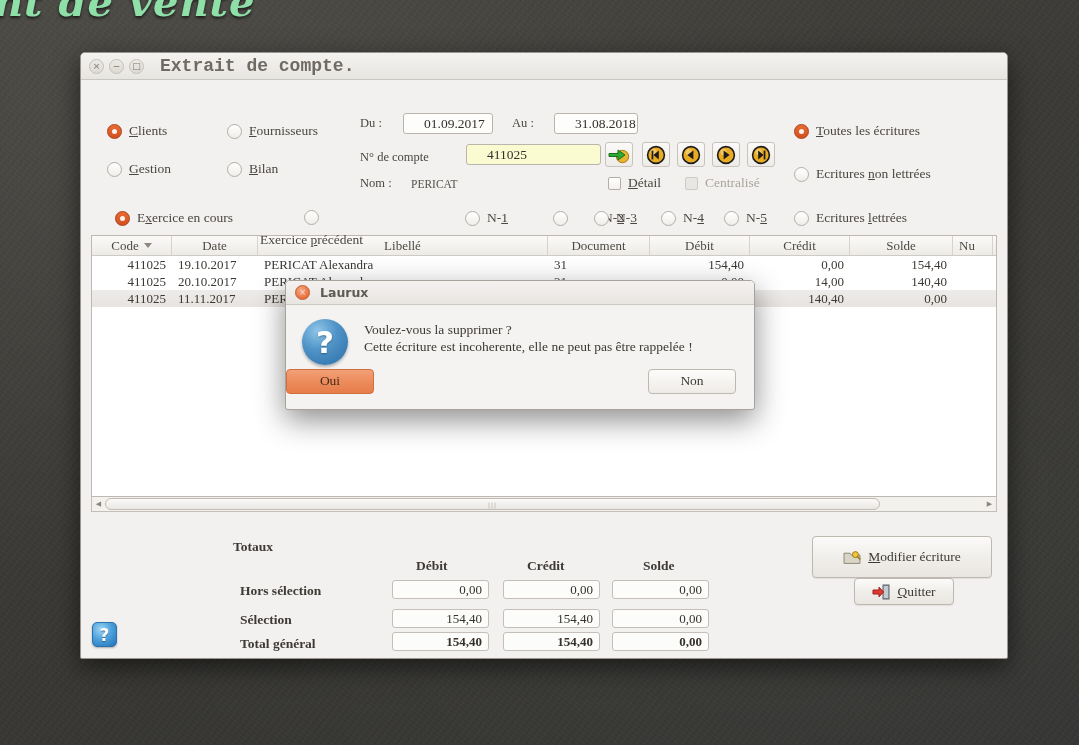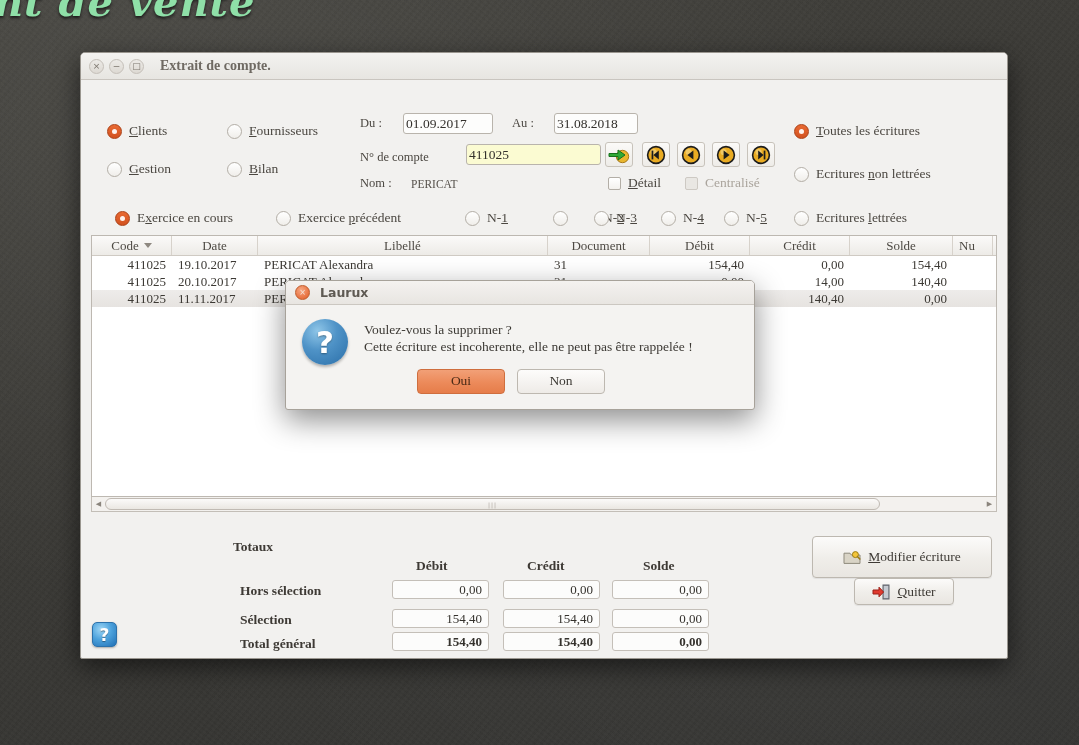--- a/index.html
+++ b/index.html
@@ -47,22 +47,22 @@
     display:flex; align-items:center; padding:0 8px; gap:5px;
   }
   .winbtn{
     width:15px; height:15px; border-radius:50%;
     background:linear-gradient(180deg,#eceae6,#ddd9d3);
     border:1px solid #c4bfb8;
     display:flex; align-items:center; justify-content:center;
     font-family:"DejaVu Sans", sans-serif; font-size:9px; color:#7b756d; line-height:1;
   }
   #win-title{
-    font-family:Liberation Serif, serif;
-    font-weight:bold; font-size:14px; color:#6f6a63;
+    font-family:Liberation Mono, monospace;
+    font-weight:bold; font-size:18px; color:#6f6a63;
     margin-left:11px;
   }
 
   
   #criteria{ position:relative; height:155px; flex:0 0 155px; }
   .rad{ position:absolute; display:flex; align-items:center; gap:7px; }
   .radio{
     width:15px; height:15px; border-radius:50%;
     background:linear-gradient(180deg,#fff,#f0eeea);
     border:1px solid #b3aea6; flex:0 0 15px;
@@ -86,21 +86,21 @@
   }
   .cbx.dis{ background:#e9e7e3; border-color:#cdc9c3; }
   .lab{ font-size:13.5px; color:#4b4741; white-space:nowrap; }
   .lab.dis{ color:#aaa49c; }
   .flab{ position:absolute; font-size:12.5px; color:#4b4741; white-space:nowrap; }
   .ftxt{
     position:absolute; height:21px;
     border:1px solid #b9b4ac; border-radius:3px;
     background:#fdfdfc; color:#33302c;
     font-family:"Liberation Serif", serif; font-size:13.5px;
-    padding:0 2px; line-height:19px;
+    padding:0 20px; line-height:19px;
   }
   .ftxt.yellow{ background:#fbfbd2; }
   .navbtn{
     position:absolute; width:28px; height:25px;
     border:1px solid #c8c3bb; border-radius:3px;
     background:linear-gradient(180deg,#fbfaf8,#efedе9);
     background:linear-gradient(180deg,#fbfaf8,#eeece8);
     display:flex; align-items:center; justify-content:center;
   }
 
@@ -203,21 +203,21 @@
     width:46px; height:46px; flex:0 0 46px; border-radius:50%;
     background:radial-gradient(circle at 34% 26%, #8fc6e8 0%, #4f93c7 42%, #2a6ea8 100%);
     box-shadow:0 2px 3px rgba(0,0,0,.28);
     display:flex; align-items:center; justify-content:center;
     font-family:"DejaVu Sans", sans-serif; font-weight:bold; font-size:31px; color:#fff;
     text-shadow:0 1px 2px rgba(0,0,0,.35);
   }
   #dlg-msg{ font-size:13.5px; color:#3c3934; line-height:17px; padding-top:2px; }
   #dlg-buttons{
     height:44px; flex:0 0 44px; display:flex; align-items:center;
-    justify-content:center; gap:12px; padding:0 18px 12px 0;
+    justify-content:space-between; gap:12px; padding:0 18px 12px 0;
   }
   .dbtn{
     width:88px; height:25px; border-radius:4px;
     display:flex; align-items:center; justify-content:center;
     font-size:13.5px; color:#3c3934;
     border:1px solid #bdb8b0;
     background:linear-gradient(180deg,#fdfcfb,#eeebe7);
   }
   .dbtn.primary{
     background:linear-gradient(180deg,#f2a077 0%,#ec8a5a 55%,#e67d4a 100%);
@@ -327,21 +327,21 @@
     </div>
     <div class="rad" style="left:713px; top:130px;">
       <div class="radio"></div>
       <div class="rlabel">Ecritures <u>l</u>ettrées</div>
     </div>
 
     <div class="rad" style="left:34px; top:130px;">
       <div class="radio on"></div>
       <div class="rlabel">E<u>x</u>ercice en cours</div>
     </div>
-    <div class="rad" style="left:195px; top:130px;">
+    <div class="rad" style="left:179px; top:130px;flex-direction:column;">
       <div class="radio"></div>
       <div class="rlabel">Exercice <u>p</u>récédent</div>
     </div>
     <div class="rad" style="left:384px; top:130px;">
       <div class="radio"></div>
       <div class="rlabel">N-<u>1</u></div>
     </div>
     <div class="rad" style="left:472px; top:130px;gap:35px;">
       <div class="radio"></div>
       <div class="rlabel">N-<u>2</u></div>

